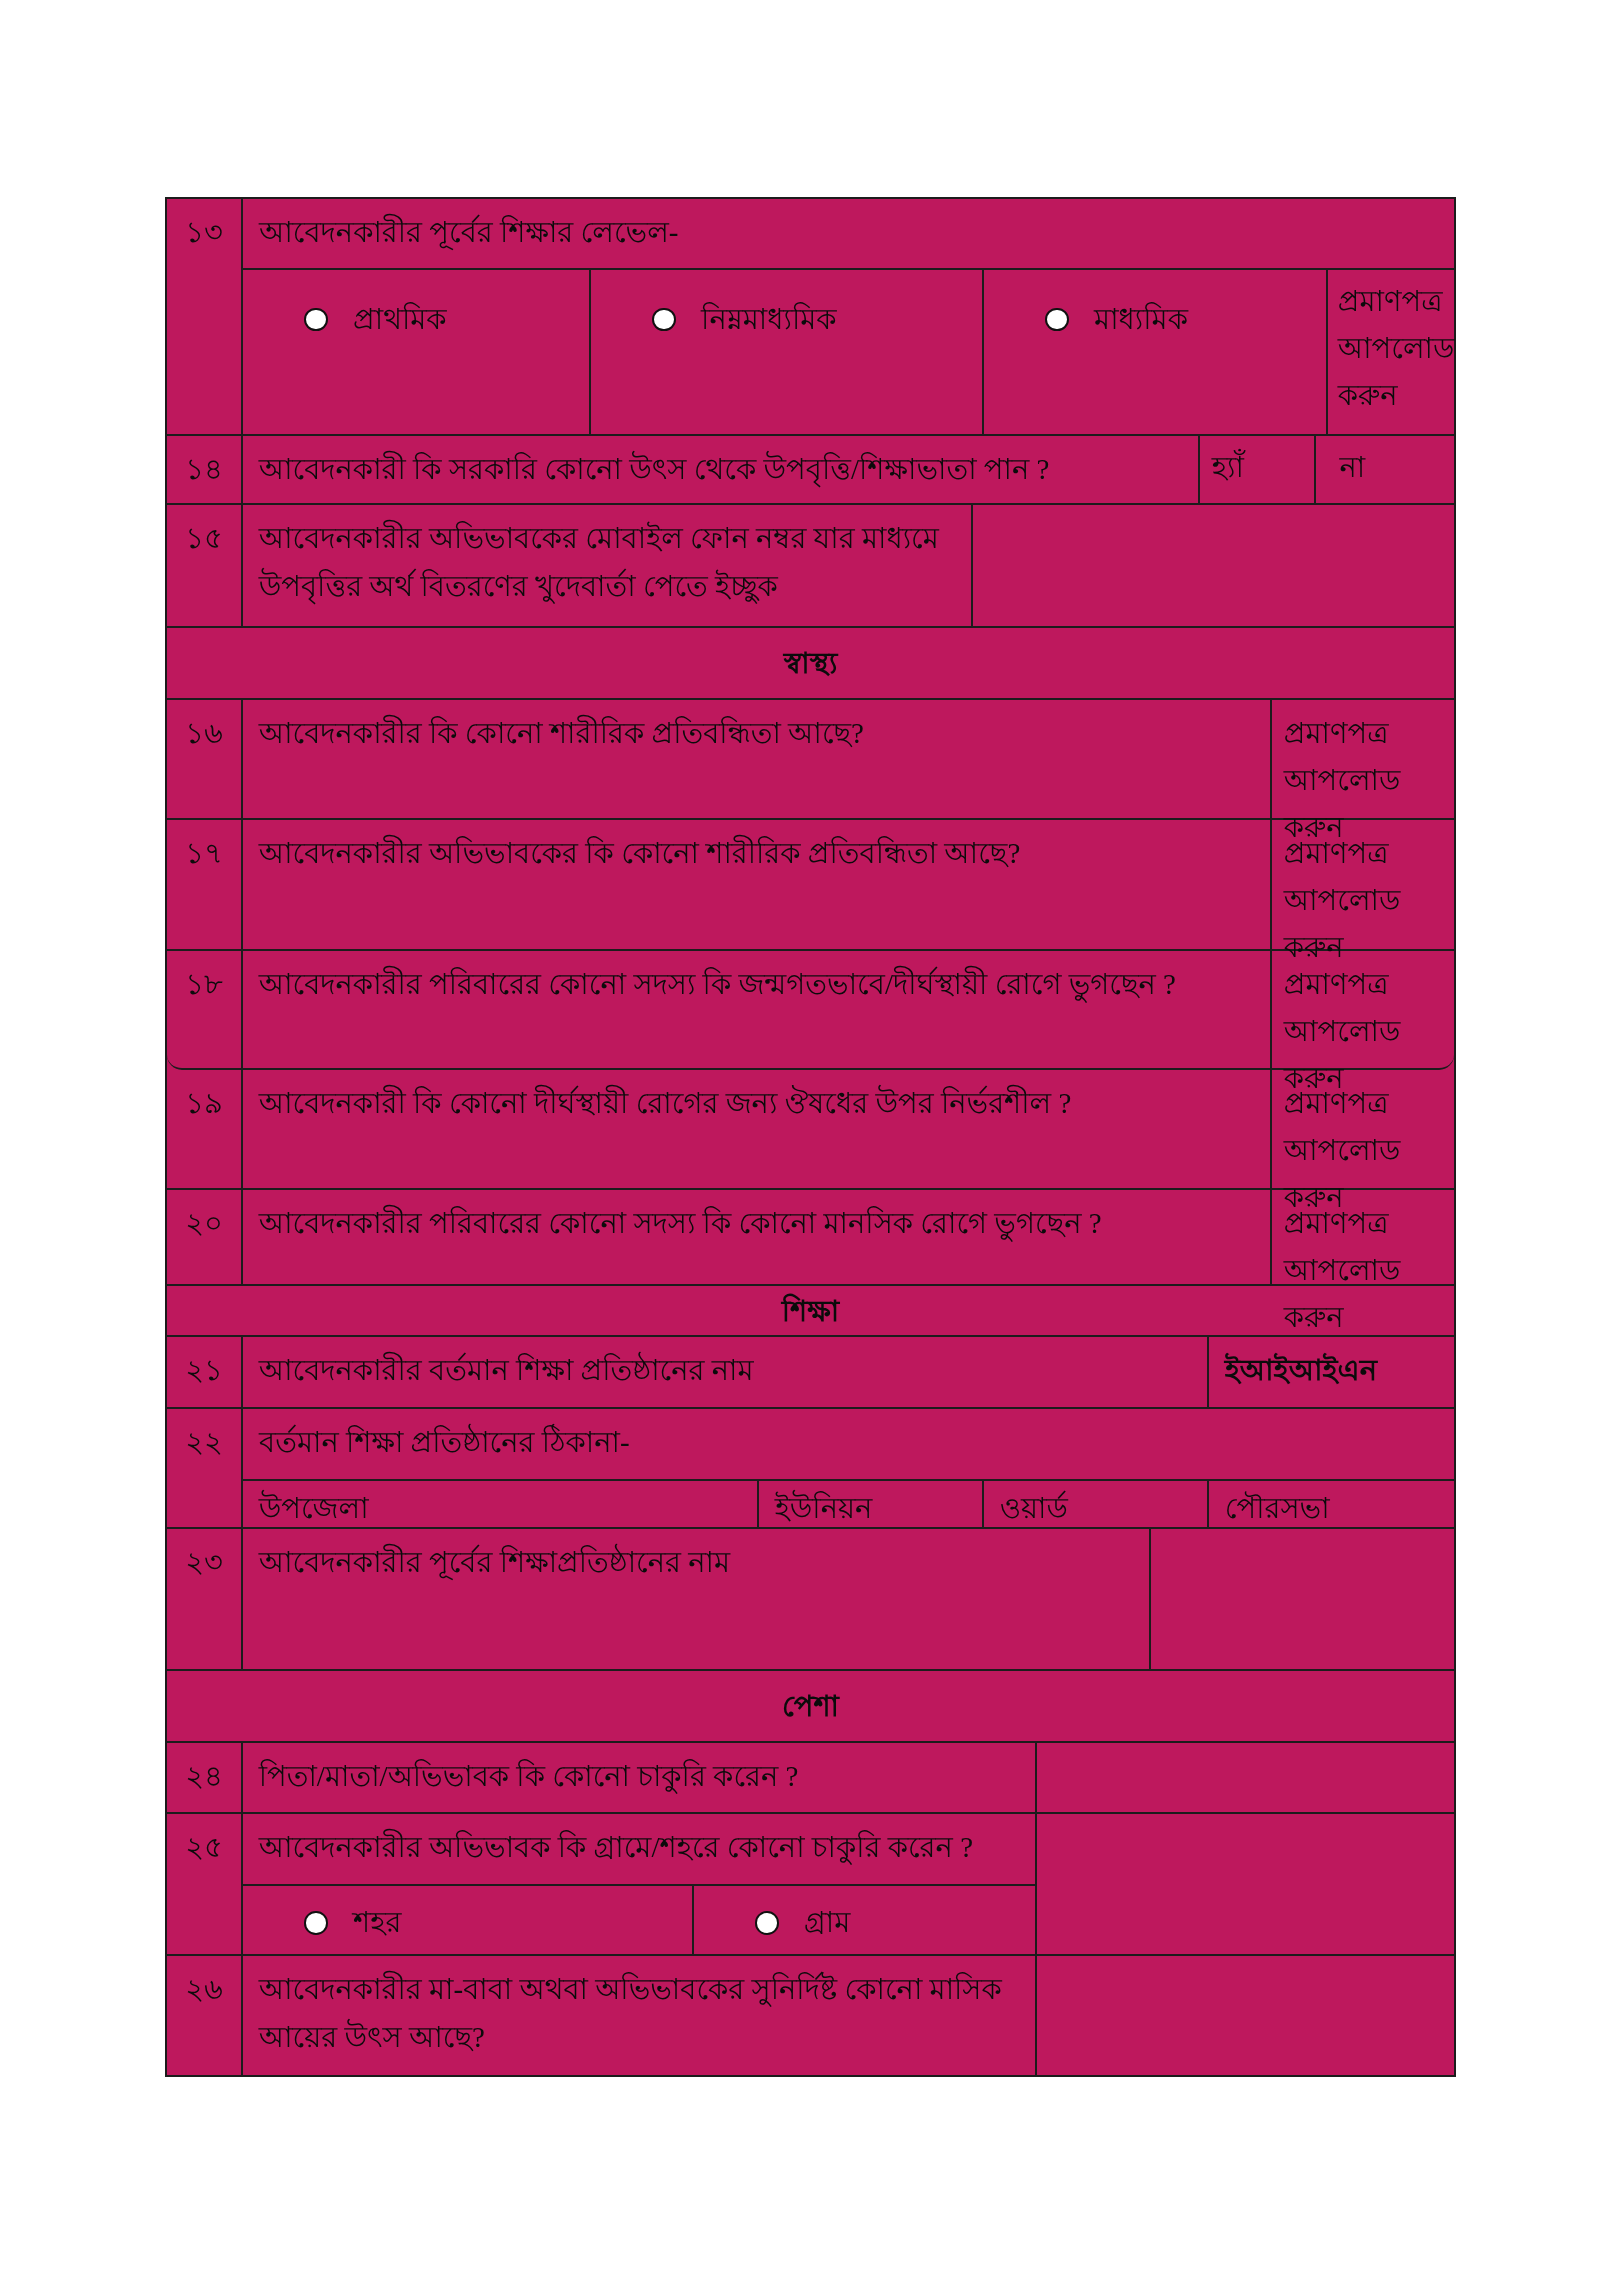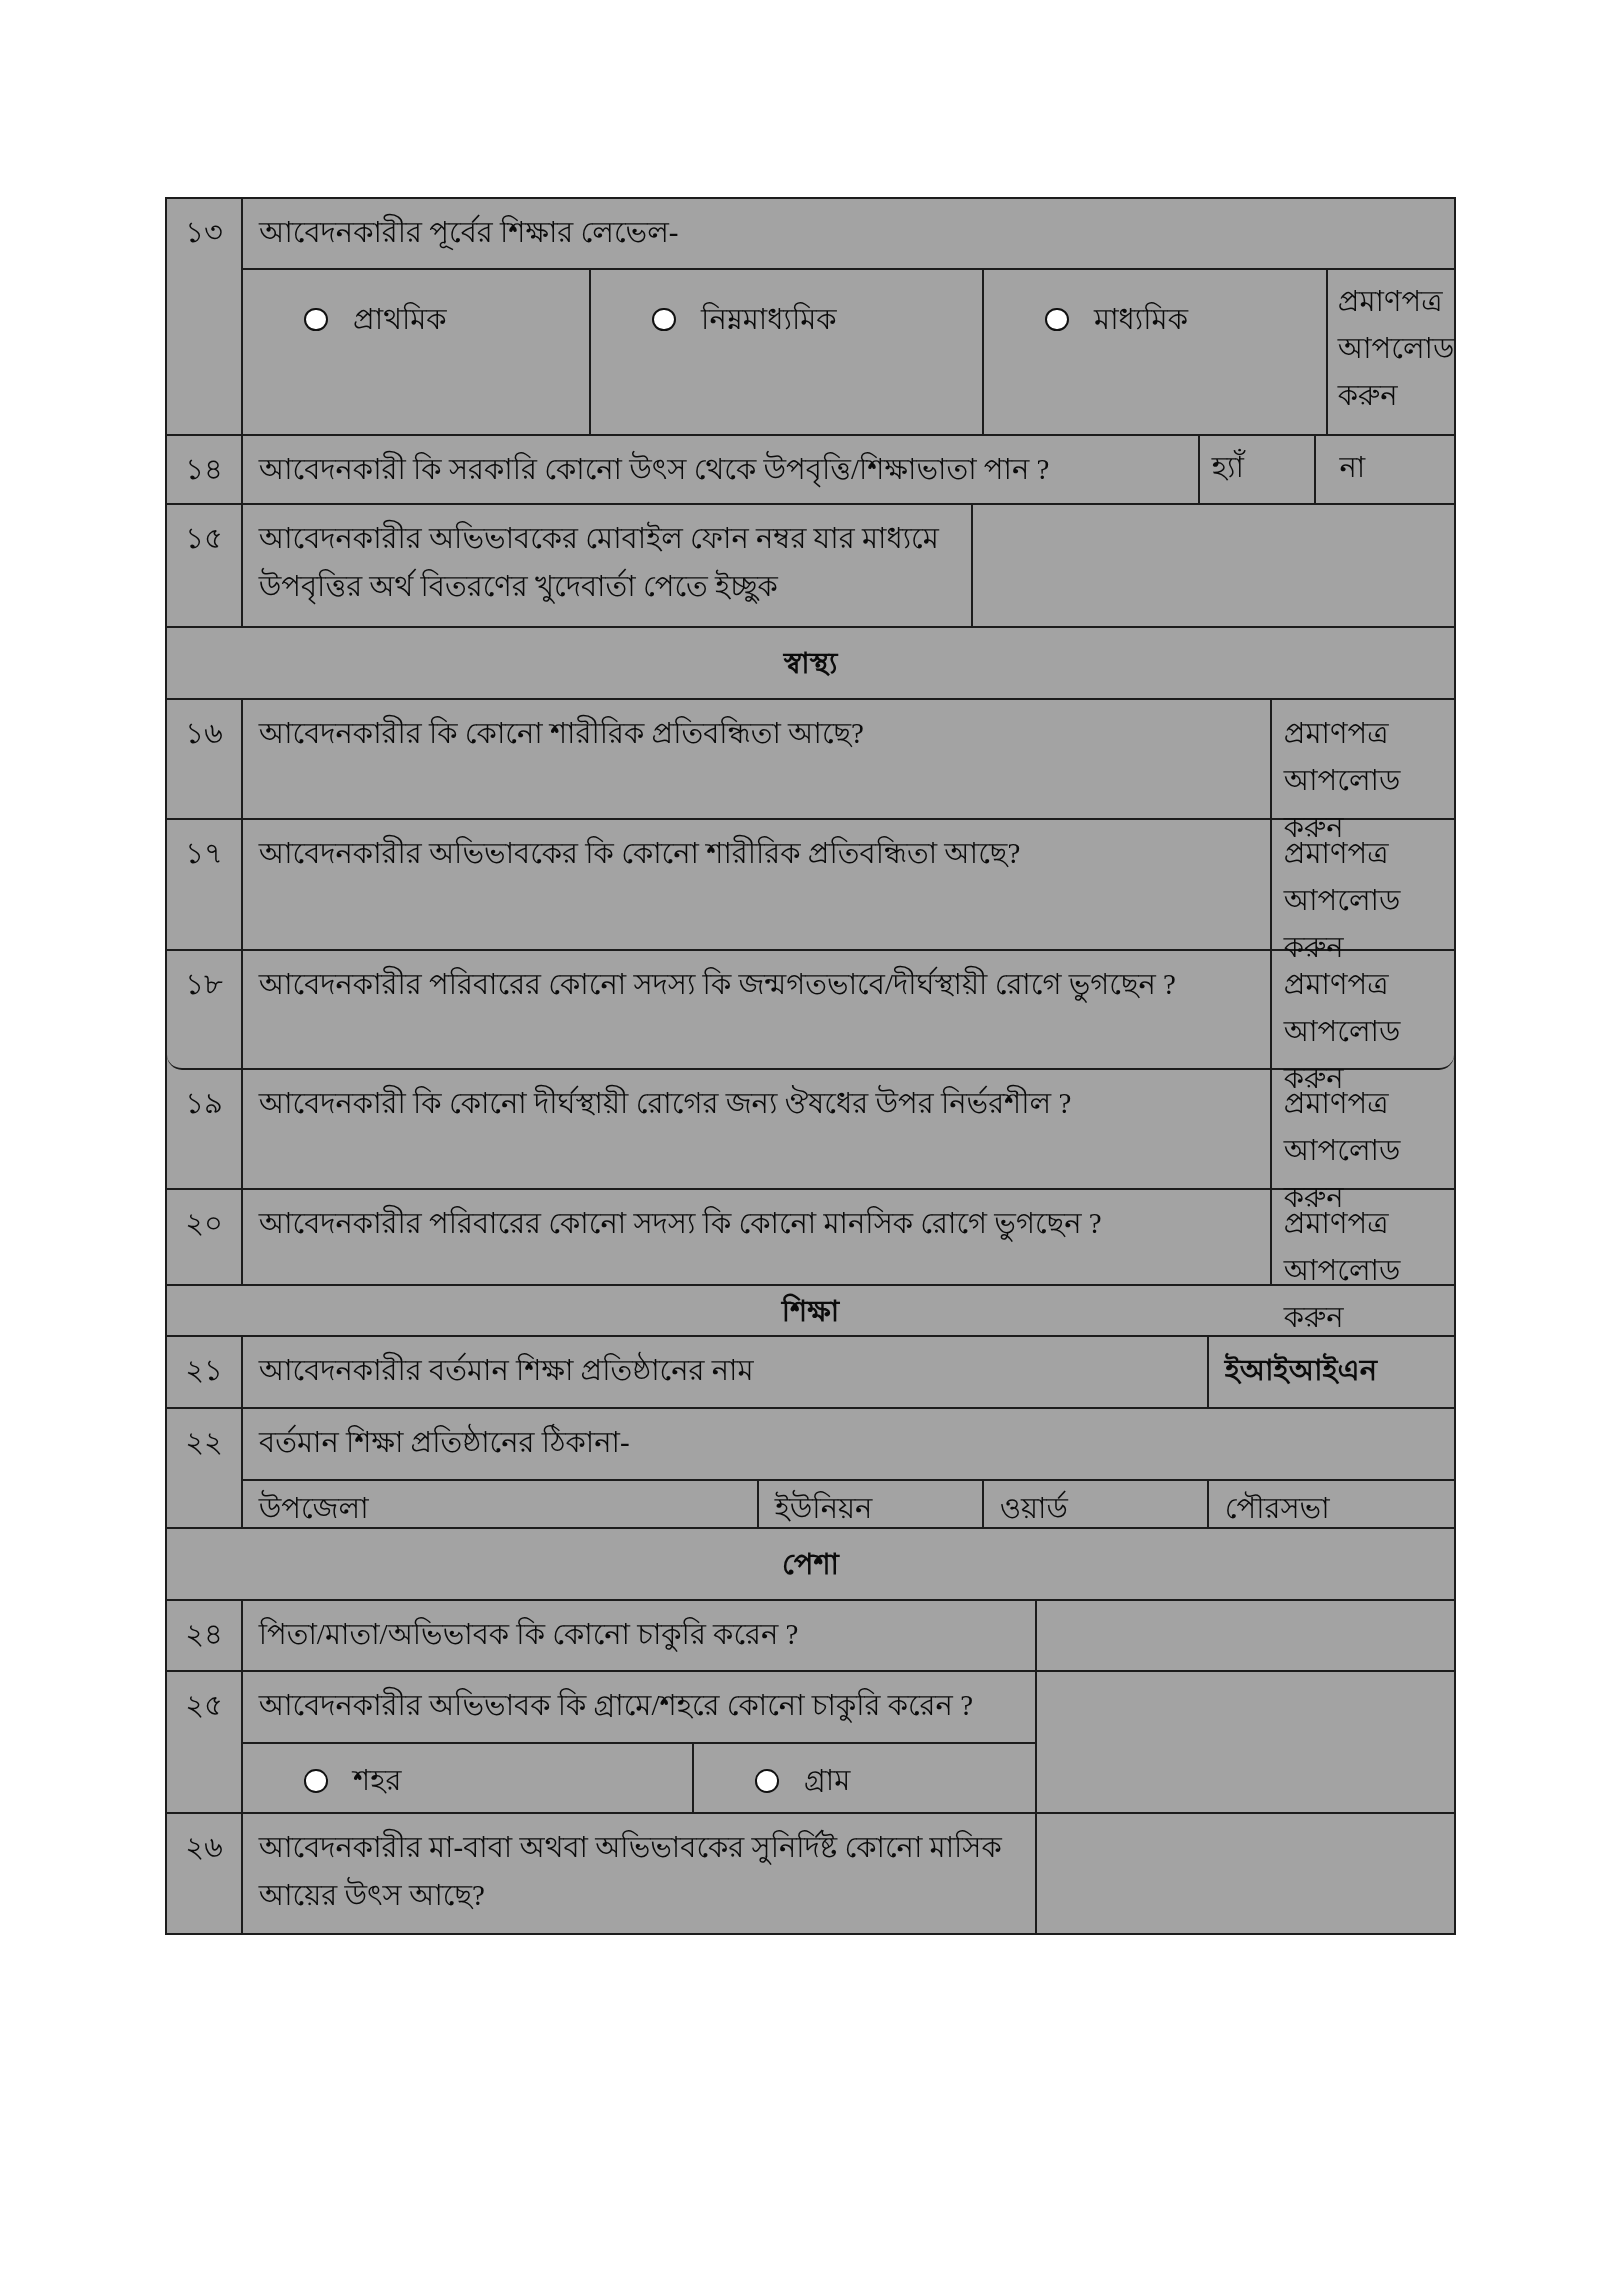--- a/index.html
+++ b/index.html
@@ -1,19 +1,19 @@
 <!DOCTYPE html>
 <html><head>
 <meta charset="utf-8">
 <style>
   html,body{margin:0;padding:0;background:#ffffff;}
   .page{position:relative;width:1621px;height:2292px;background:#ffffff;overflow:hidden;
         font-family:"Liberation Serif","DejaVu Serif",serif;color:#0b0b0b;font-size:29px;}
   .tbl{position:absolute;left:165px;top:197px;width:1291px;
-       border:2px solid #1c1c1c;border-top-width:2.9px;border-bottom-width:2.9px;box-sizing:border-box;background:#a3a3a3;}
+       border:2px solid #1c1c1c;border-top-width:2.9px;border-bottom-width:2.9px;box-sizing:border-box;background:#be185d;}
   .row{display:flex;box-sizing:border-box;border-bottom:2.9px solid #1c1c1c;}
   .row.last{border-bottom:none;}
   .cell{box-sizing:border-box;border-right:2px solid #1c1c1c;padding:9.8px 15.7px;line-height:1.65;}
   .cell.endc{border-right:none;}
   .num{width:76px;flex:0 0 76px;text-align:center;padding:9.8px 3.9px;}
   .colstack{display:flex;flex-direction:column;flex:1 1 auto;box-sizing:border-box;}
   .strip{box-sizing:border-box;}
   .thin-b{border-bottom:2px solid #1c1c1c;padding-left:16px;}
   .fr{display:flex;box-sizing:border-box;}
   .band{display:block;text-align:center;font-weight:bold;box-sizing:border-box;}
@@ -163,20 +163,25 @@
         <div class="strip qstrip cell endc thin-b">বর্তমান শিক্ষা প্রতিষ্ঠানের ঠিকানা-</div>
         <div class="strip cstrip fr">
           <div class="cell c1">উপজেলা</div>
           <div class="cell c2">ইউনিয়ন</div>
           <div class="cell c3">ওয়ার্ড</div>
           <div class="cell c4 endc">পৌরসভা</div>
         </div>
       </div>
     </div>
 
+    <div class="row r23">
+      <div class="cell num">২৩</div>
+      <div class="cell q">আবেদনকারীর পূর্বের শিক্ষাপ্রতিষ্ঠানের নাম</div>
+      <div class="cell ans endc"></div>
+    </div>
 
     <div class="row band band3">পেশা</div>
 
     <div class="row r24">
       <div class="cell num">২৪</div>
       <div class="cell q">পিতা/মাতা/অভিভাবক কি কোনো চাকুরি করেন ?</div>
       <div class="cell ans endc"></div>
     </div>
 
     <div class="row r25">

